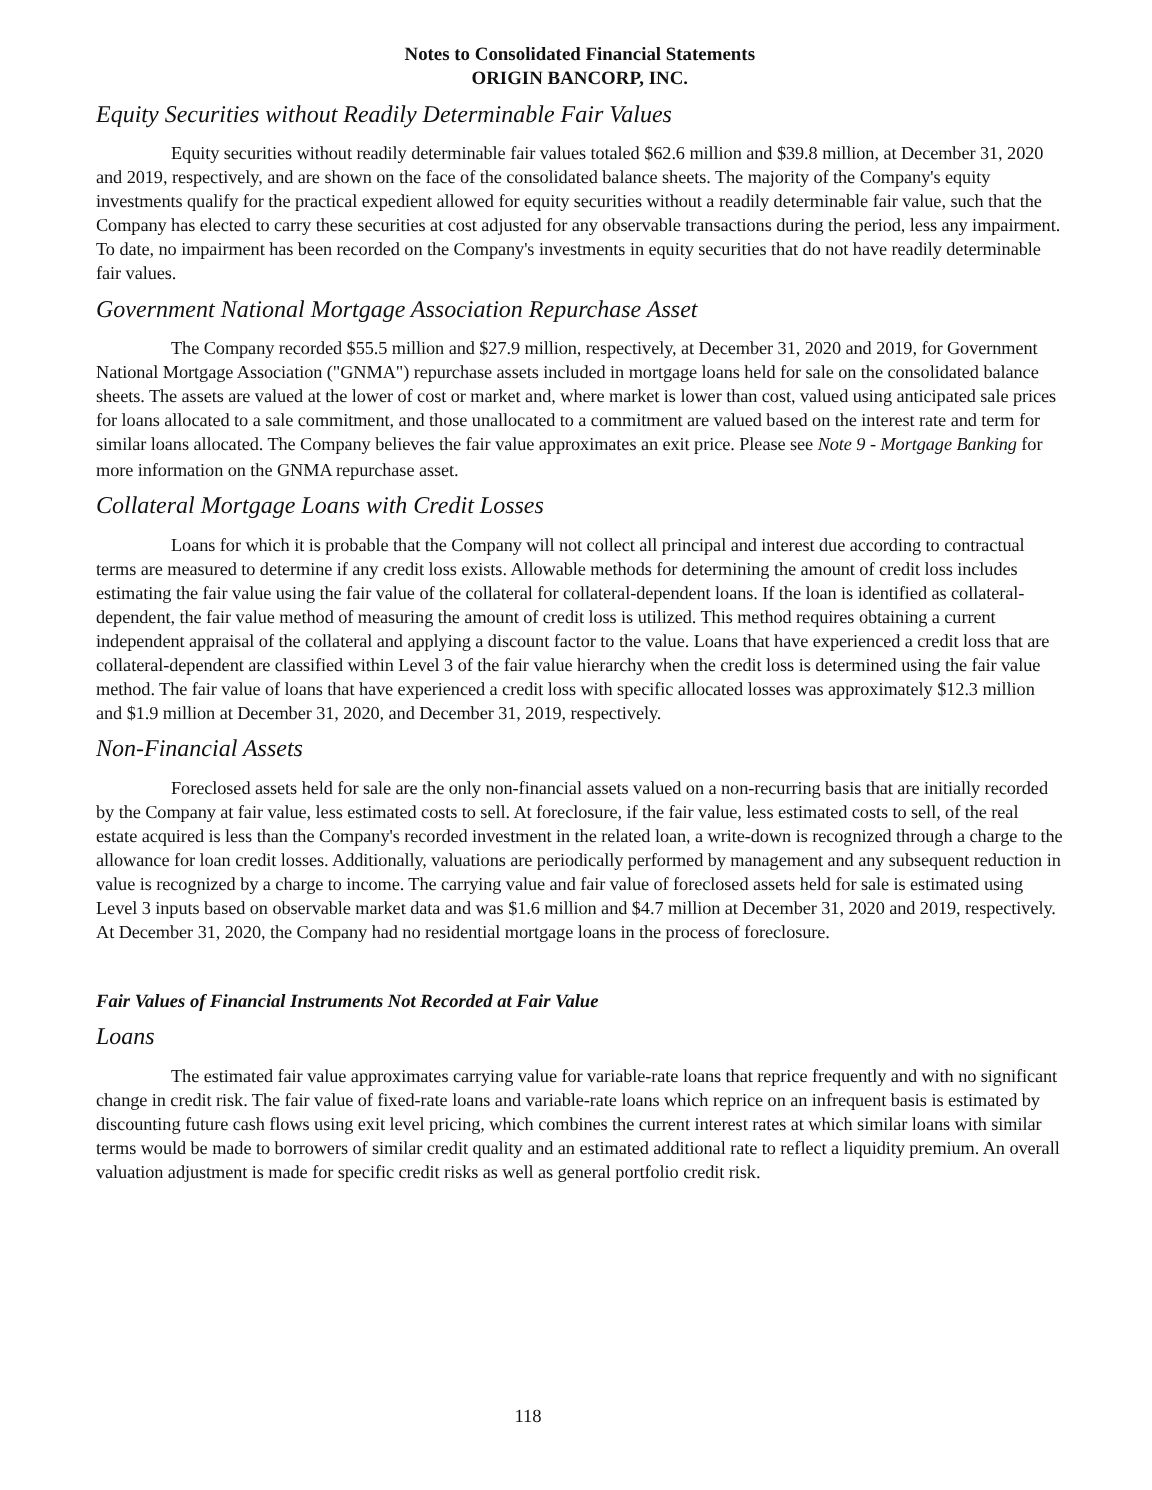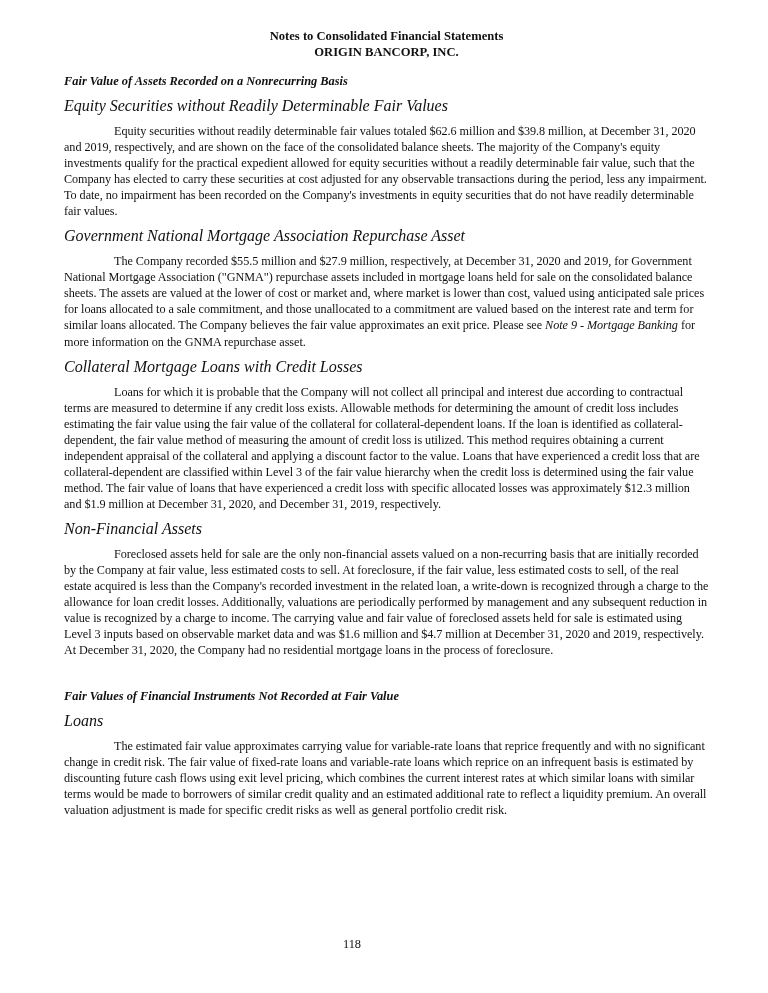--- a/index.html
+++ b/index.html
@@ -61,21 +61,20 @@
   </style>
 </head>
 <body>
 
 <div class="page">
   <div class="header">
     <div>Notes to Consolidated Financial Statements</div>
     <div>ORIGIN BANCORP, INC.</div>
   </div>
 
-  <div class="section-title first-title">Fair Value of Assets Recorded on a Nonrecurring Basis</div>
 
   <div class="subsection-title">Equity Securities without Readily Determinable Fair Values</div>
   <p class="para">Equity securities without readily determinable fair values totaled $62.6 million and $39.8 million, at December 31, 2020 and 2019, respectively, and are shown on the face of the consolidated balance sheets. The majority of the Company's equity investments qualify for the practical expedient allowed for equity securities without a readily determinable fair value, such that the Company has elected to carry these securities at cost adjusted for any observable transactions during the period, less any impairment. To date, no impairment has been recorded on the Company's investments in equity securities that do not have readily determinable fair values.</p>
 
   <div class="subsection-title">Government National Mortgage Association Repurchase Asset</div>
   <p class="para"><span>The Company recorded $55.5 million and $27.9 million, respectively, at December 31, 2020 and 2019, for Government National Mortgage Association ("GNMA") repurchase assets included in mortgage loans held for sale on the consolidated balance sheets. The assets are valued at the lower of cost or market and, where market is lower than cost, valued using anticipated sale prices for loans allocated to a sale commitment, and those unallocated to a commitment are valued based on the interest rate and term for similar loans allocated. The Company believes the fair value approximates an exit price. Please see </span><em>Note 9 - Mortgage Banking</em><span> for more information on the GNMA repurchase asset.</span></p>
 
   <div class="subsection-title">Collateral Mortgage Loans with Credit Losses</div>
   <p class="para">Loans for which it is probable that the Company will not collect all principal and interest due according to contractual terms are measured to determine if any credit loss exists. Allowable methods for determining the amount of credit loss includes estimating the fair value using the fair value of the collateral for collateral-dependent loans. If the loan is identified as collateral-dependent, the fair value method of measuring the amount of credit loss is utilized. This method requires obtaining a current independent appraisal of the collateral and applying a discount factor to the value. Loans that have experienced a credit loss that are collateral-dependent are classified within Level 3 of the fair value hierarchy when the credit loss is determined using the fair value method. The fair value of loans that have experienced a credit loss with specific allocated losses was approximately $12.3 million and $1.9 million at December 31, 2020, and December 31, 2019, respectively.</p>
 

